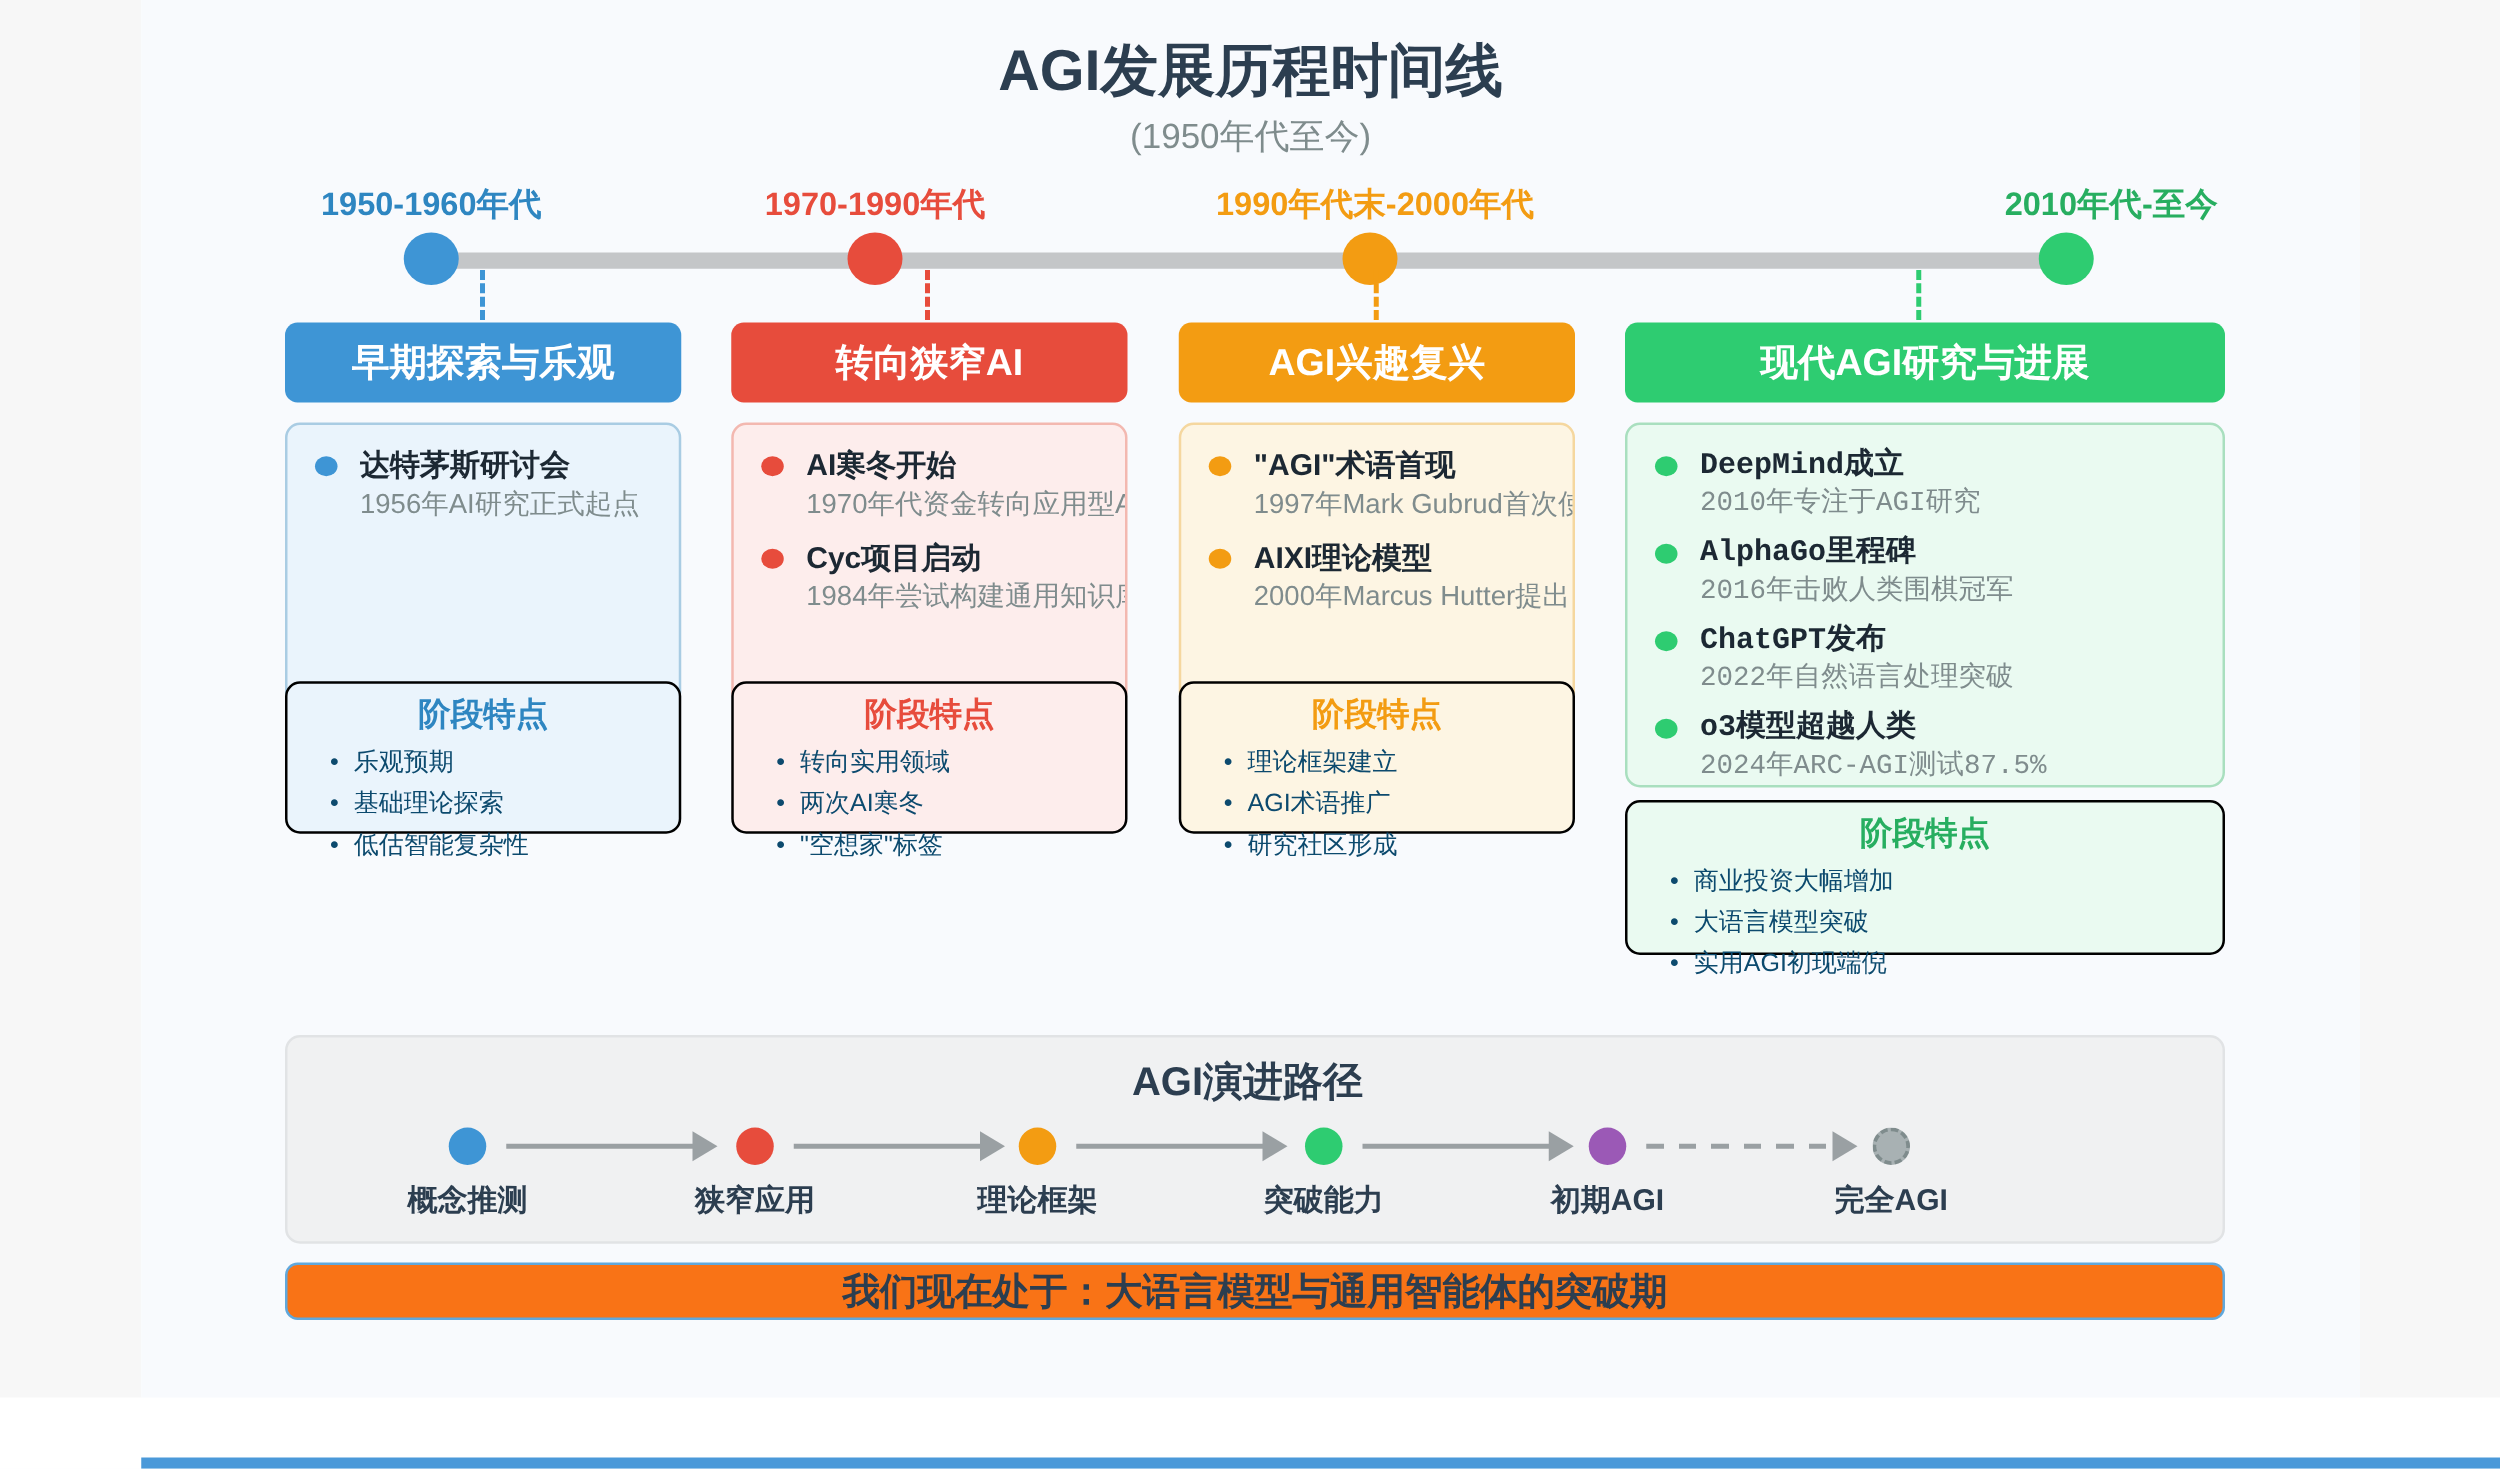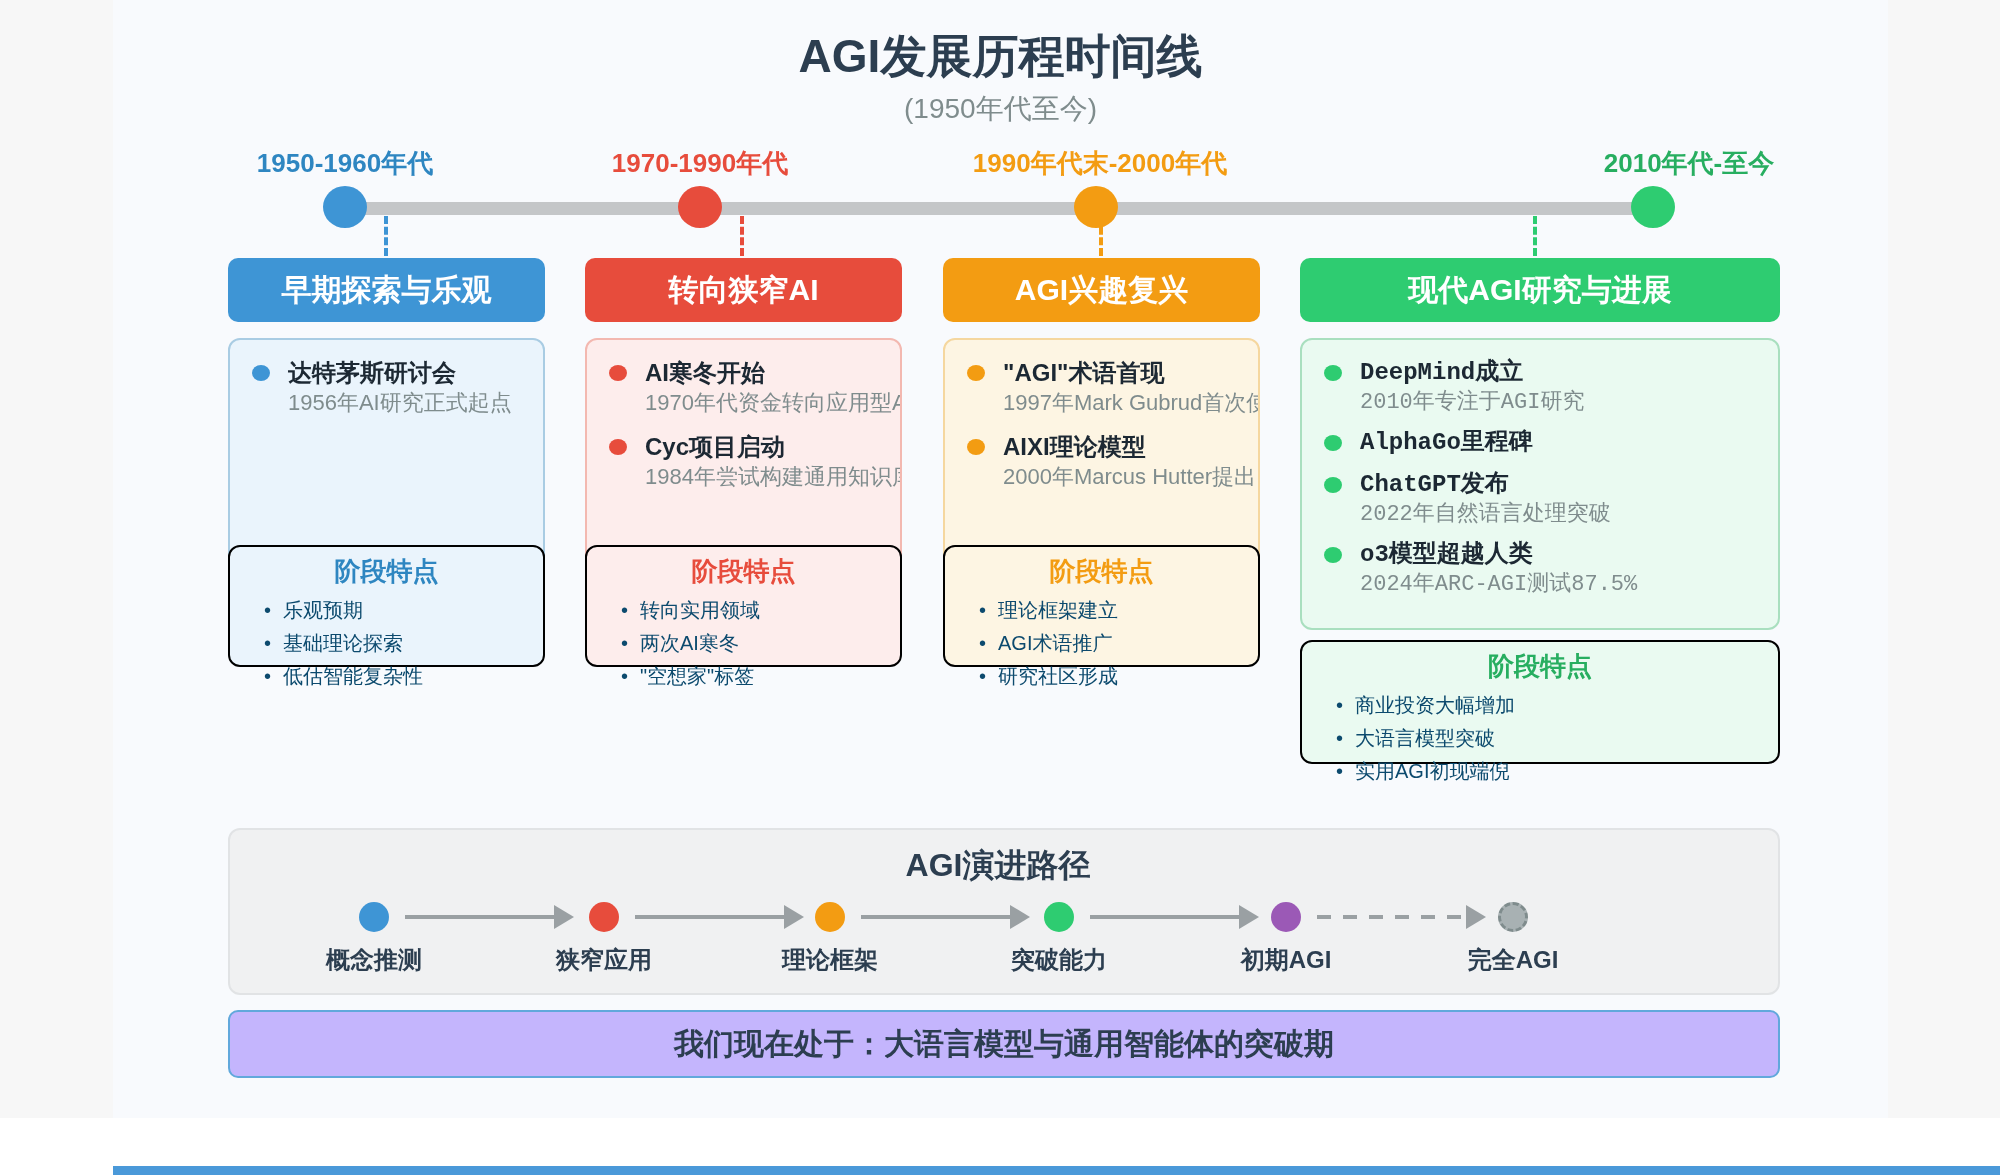--- a/index.html
+++ b/index.html
@@ -93,21 +93,21 @@
   .pd-gray{background:#a8b1b3;border:3px dashed #7f8c8d;}
   .plabel{margin-top:12px;font-size:24px;font-weight:bold;color:#2c3e50;white-space:nowrap;}
   .parrow{top:915px;height:4px;background:#9aa0a3;}
   .parrow::after{content:"";position:absolute;right:-19px;top:-10px;
     border-left:20px solid #9aa0a3;border-top:12px solid transparent;border-bottom:12px solid transparent;}
   .pa1{left:405px;width:150px;} .pa2{left:635px;width:150px;} .pa3{left:861px;width:150px;}
   .pa4{left:1090px;width:150px;}
   .pa5{left:1317px;width:150px;background:repeating-linear-gradient(90deg,#9aa0a3 0 14px,transparent 14px 26px);}
 
   
-  .status-bar{left:228px;top:1010px;width:1552px;height:68px;background:#c4b5fd;
+  .status-bar{left:228px;top:1010px;width:1552px;height:46px;background:#f97316;
     border:2px solid #61a8dc;border-radius:10px;box-sizing:border-box;
     display:flex;align-items:center;justify-content:center;
     font-size:30px;font-weight:bold;color:#2c3e50;}
 </style>
 </head>
 <body>
 
 <div class="abs bg-left"></div>
 <div class="abs bg-center"></div>
 <div class="abs bg-right"></div>
@@ -186,20 +186,21 @@
       <span class="edot d-green"></span>
       <span class="etitle">DeepMind成立</span>
     </div>
     <div class="edesc">2010年专注于AGI研究</div>
   </div>
   <div class="event">
     <div class="event-head">
       <span class="edot d-green"></span>
       <span class="etitle">AlphaGo里程碑</span>
     </div>
+    <div class="edesc">2016年击败人类围棋冠军</div>
   </div>
   <div class="event">
     <div class="event-head">
       <span class="edot d-green"></span>
       <span class="etitle">ChatGPT发布</span>
     </div>
     <div class="edesc">2022年自然语言处理突破</div>
   </div>
   <div class="event">
     <div class="event-head">

